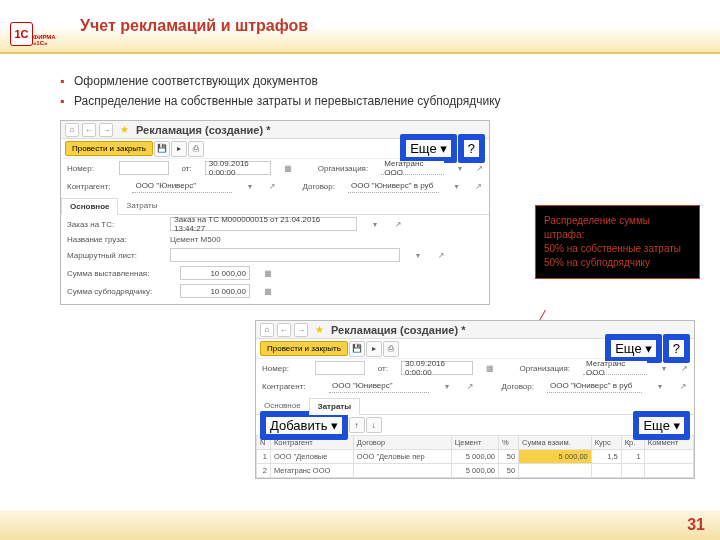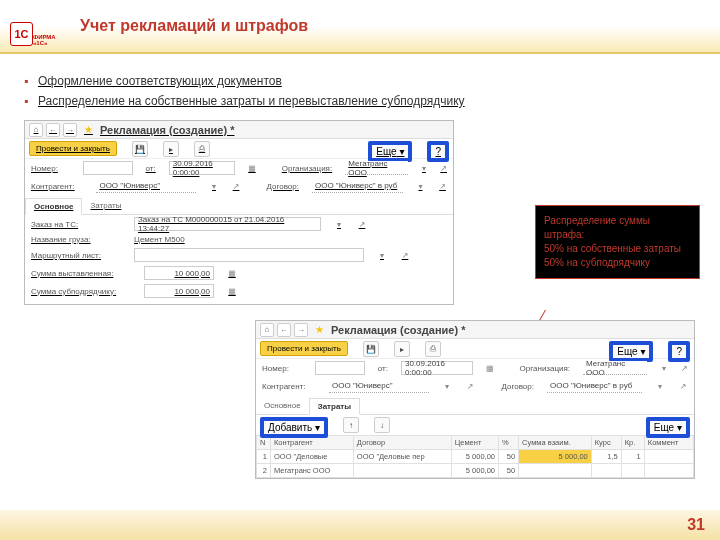--- a/index.html
+++ b/index.html
@@ -2,36 +2,36 @@
 <html><head>
 <meta charset="utf-8">
 <style>
   * { box-sizing: border-box; margin: 0; padding: 0; }
   body { font-family: Arial, sans-serif; width: 720px; height: 540px; background: #fff; position: relative; overflow: hidden; }
   .header { display: flex; align-items: center; height: 54px; background: linear-gradient(#fff 50%, #f9e9b4); border-bottom: 2px solid #e8c76a; }
   .logo { width: 60px; height: 40px; margin: 0 10px; display:flex; flex-direction:row; align-items:flex-end; justify-content:center; }
   .logo-sq { width:24px; height:24px; background:#fff; border:1px solid #c00; border-radius:3px; display:flex; align-items:center; justify-content:center; color:#c00; font-weight:bold; font-size:11px; }
   .logo-txt { font-size:6px; color:#c00; font-weight:bold; margin-top:1px; }
   .title { color:#c0392b; font-size:16px; font-weight:bold; }
-  .content { padding: 20px 40px 0 24px; text-decoration: underline; }
+  .content { padding: 20px 40px 0 60px; }
   ul.bullets { list-style:none; margin-bottom:12px; }
   ul.bullets li { font-size:12px; color:#333; margin-bottom:6px; position:relative; padding-left:14px; }
   ul.bullets li::before { content:"▪"; color:#c0392b; position:absolute; left:0; }
   .window { border:1px solid #bbb; background:#fff; font-size:8px; color:#444; }
   .win1 { width:430px; }
   .win2 { width:440px; position:absolute; top:320px; left:255px; }
   .wtitlebar { display:flex; align-items:center; height:18px; background:#f5f5f5; border-bottom:1px solid #ddd; padding:0 4px; gap:3px; }
   .navbtn { width:14px; height:14px; border:1px solid #ccc; background:#fff; display:flex; align-items:center; justify-content:center; font-size:8px; color:#666; border-radius:2px; }
   .star { color:#f1c40f; font-size:10px; margin-left:4px; }
   .wtitle { font-weight:bold; margin-left:4px; font-size:11px; }
-  .toolbar { display:flex; align-items:flex-start; height:20px; padding:2px 4px; gap:15px; border-bottom:1px solid #eee; }
+  .toolbar { display:flex; align-items:center; height:20px; padding:2px 4px; gap:1px; border-bottom:1px solid #eee; }
   .btn-main { background:#f7d046; border:1px solid #d4a500; padding:2px 6px; font-size:8px; border-radius:2px; }
   .btn-sm { width:16px; height:16px; border:1px solid #ccc; background:#fafafa; border-radius:2px; display:flex; align-items:center; justify-content:center; font-size:8px; }
   .spacer { flex:1; }
-  .btn-more { border:4px solid #1d4ed8; padding:1px 4px; font-size:10px; background:#fafafa; border-radius:2px; }
+  .btn-more { border:6px solid #1d4ed8; padding:1px 4px; font-size:13px; background:#fafafa; border-radius:2px; }
   .formrow { display:flex; align-items:center; padding:2px 6px; gap:13px; }
   .lbl { font-size:8px; color:#555; }
   .inp { border:1px solid #ccc; height:14px; padding:0 3px; font-size:8px; background:#fff; display:flex; align-items:center; }
   .inp.underline { border:none; border-bottom:1px dotted #aaa; }
   .dd { width:10px; text-align:center; color:#888; }
   .tabs { display:flex; border-bottom:1px solid #ddd; margin-top:2px; }
   .tab { padding:3px 8px; font-size:8px; color:#666; border-top:1px solid transparent; cursor:pointer; }
   .tab.active { background:#fff; border:1px solid #ddd; border-bottom:1px solid #fff; color:#333; font-weight:bold; position:relative; top:1px; }
   .callout { position:absolute; top:205px; left:535px; width:165px; border:1px solid #c0392b; padding:8px; background:#000000; font-size:10px; color:#c0392b; line-height:1.4; }
   .callout-line { position:absolute; top:310px; left:545px; width:1px; height:100px; background:#c0392b; transform:rotate(30deg); transform-origin:top; }

